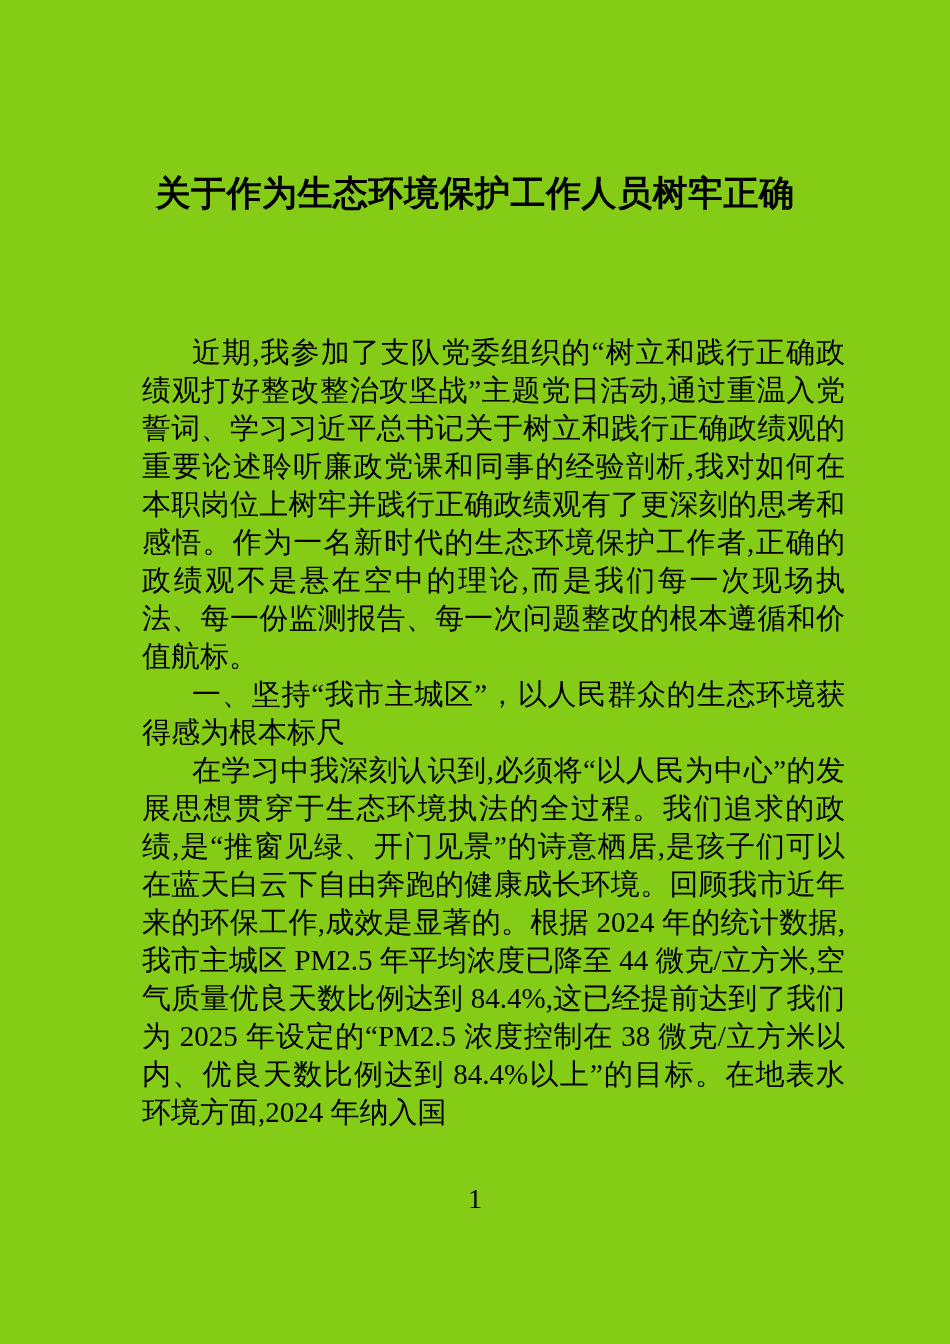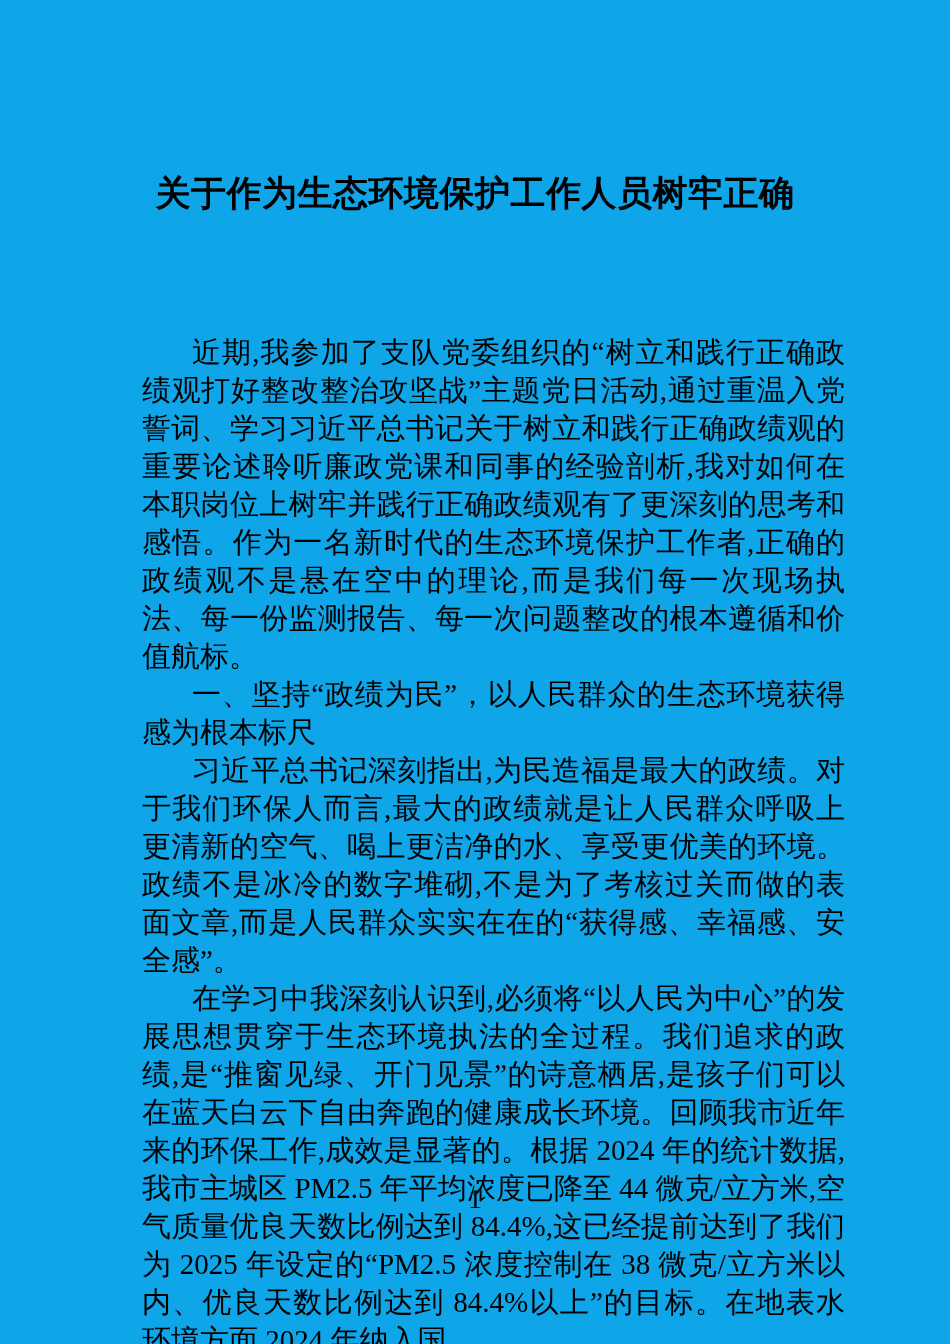--- a/index.html
+++ b/index.html
@@ -4,21 +4,21 @@
 <style>
   html, body {
     margin: 0;
     padding: 0;
     background: #ffffff;
   }
   .page {
     position: relative;
     width: 950px;
     height: 1344px;
-    background: #0ea5e9;
+    background: #84cc16;
     color: #000000;
     overflow: hidden;
   }
   .title {
     position: absolute;
     top: 158px;
     left: 0;
     width: 950px;
     text-align: center;
     font-family: "Liberation Sans", sans-serif;
@@ -58,20 +58,19 @@
 <body>
 
 <div class="page">
 
   <div class="title">
     <div class="title-line">关于作为生态环境保护工作人员树牢正确</div>
   </div>
 
   <div class="doc-body">
     <p class="para">近期,我参加了支队党委组织的“树立和践行正确政绩观打好整改整治攻坚战”主题党日活动,通过重温入党誓词、学习习近平总书记关于树立和践行正确政绩观的重要论述聆听廉政党课和同事的经验剖析,我对如何在本职岗位上树牢并践行正确政绩观有了更深刻的思考和感悟。作为一名新时代的生态环境保护工作者,正确的政绩观不是悬在空中的理论,而是我们每一次现场执法、每一份监测报告、每一次问题整改的根本遵循和价值航标。</p>
-    <p class="para">一、坚持“政绩为民”，以人民群众的生态环境获得感为根本标尺</p>
-    <p class="para">习近平总书记深刻指出,为民造福是最大的政绩。对于我们环保人而言,最大的政绩就是让人民群众呼吸上更清新的空气、喝上更洁净的水、享受更优美的环境。政绩不是冰冷的数字堆砌,不是为了考核过关而做的表面文章,而是人民群众实实在在的“获得感、幸福感、安全感”。</p>
+    <p class="para">一、坚持“我市主城区”，以人民群众的生态环境获得感为根本标尺</p>
     <p class="para">在学习中我深刻认识到,必须将“以人民为中心”的发展思想贯穿于生态环境执法的全过程。我们追求的政绩,是“推窗见绿、开门见景”的诗意栖居,是孩子们可以在蓝天白云下自由奔跑的健康成长环境。回顾我市近年来的环保工作,成效是显著的。根据 2024 年的统计数据,我市主城区 PM2.5 年平均浓度已降至 44 微克/立方米,空气质量优良天数比例达到 84.4%,这已经提前达到了我们为 2025 年设定的“PM2.5 浓度控制在 38 微克/立方米以内、优良天数比例达到 84.4%以上”的目标。在地表水环境方面,2024 年纳入国</p>
   </div>
 
   <div class="footer">1</div>
 
 </div>
 
 </body></html>

